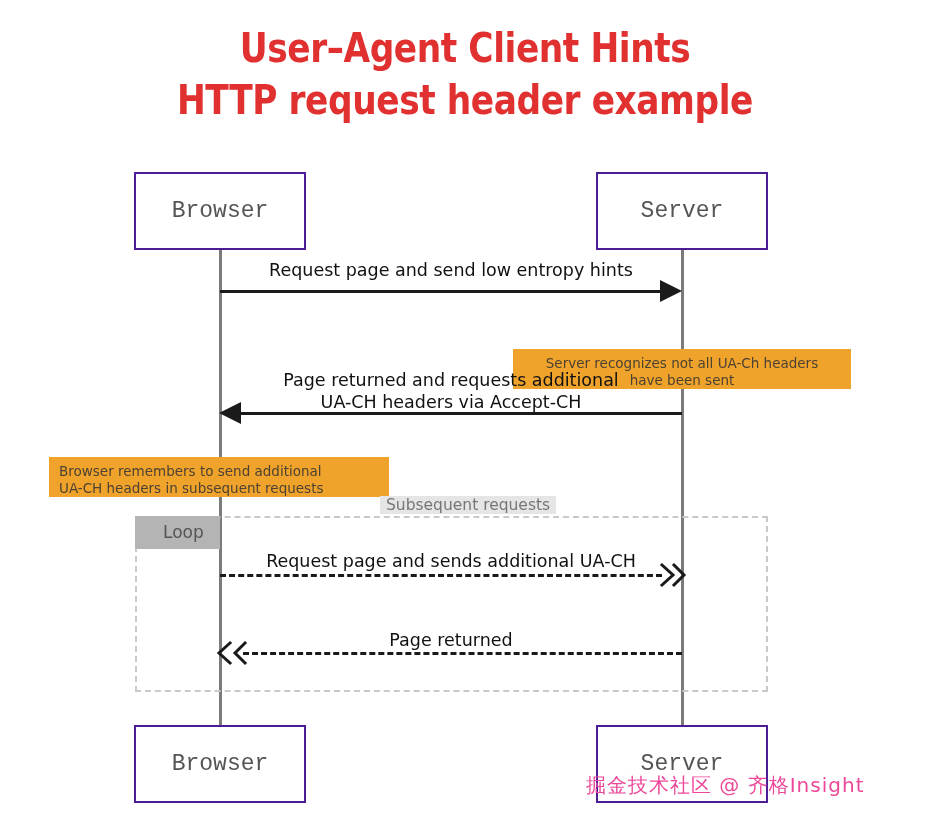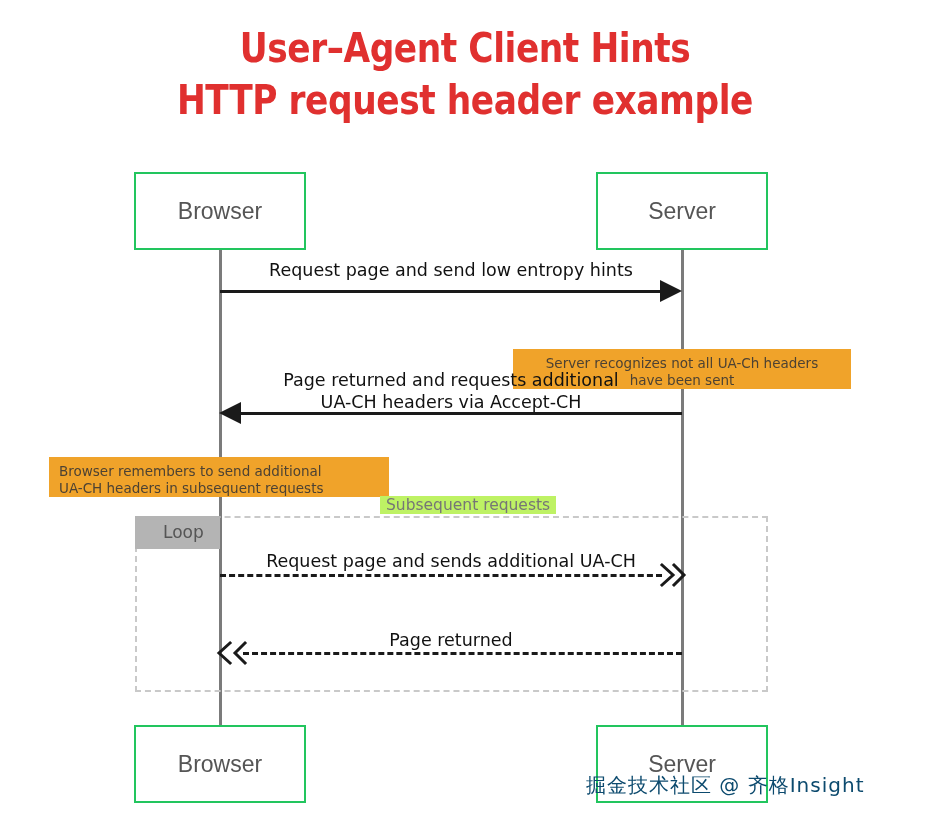--- a/index.html
+++ b/index.html
@@ -48,28 +48,28 @@
   .lifeline {
     position: absolute;
     width: 3px;
     background: #7b7b7b;
   }
 
   
   .actor-box {
     position: absolute;
     box-sizing: border-box;
-    border: 2px solid #22c55e;
+    border: 2px solid #4c1d95;
     background: #ffffff;
     display: flex;
     align-items: center;
     justify-content: center;
     color: #555555;
     font-size: 23px;
-    font-family: Liberation Sans, sans-serif;
+    font-family: Liberation Mono, monospace;
   }
 
   
   .msg-label {
     position: absolute;
     text-align: center;
     color: #111111;
     font-size: 17.5px;
     line-height: 22px;
     font-family: "DejaVu Sans", "Liberation Sans", sans-serif;
@@ -134,29 +134,29 @@
     font-size: 17px;
     line-height: 20px;
     padding: 6px 16px 7px 28px;
     font-family: "DejaVu Sans", "Liberation Sans", sans-serif;
   }
   .loop-caption {
     position: absolute;
     color: #767676;
     font-size: 15.5px;
     font-family: "DejaVu Sans", "Liberation Sans", sans-serif;
-    background: #bef264;
+    background: #e5e5e5;
     padding: 0 6px;
     white-space: nowrap;
   }
 
   
   .watermark {
     position: absolute;
-    color: #0c4a6e;
+    color: #ec4899;
     font-size: 20px;
     letter-spacing: 1px;
     font-family: "DejaVu Sans", "Liberation Sans", sans-serif;
     white-space: nowrap;
     pointer-events: none;
   }
 </style>
 </head>
 <body>
 

